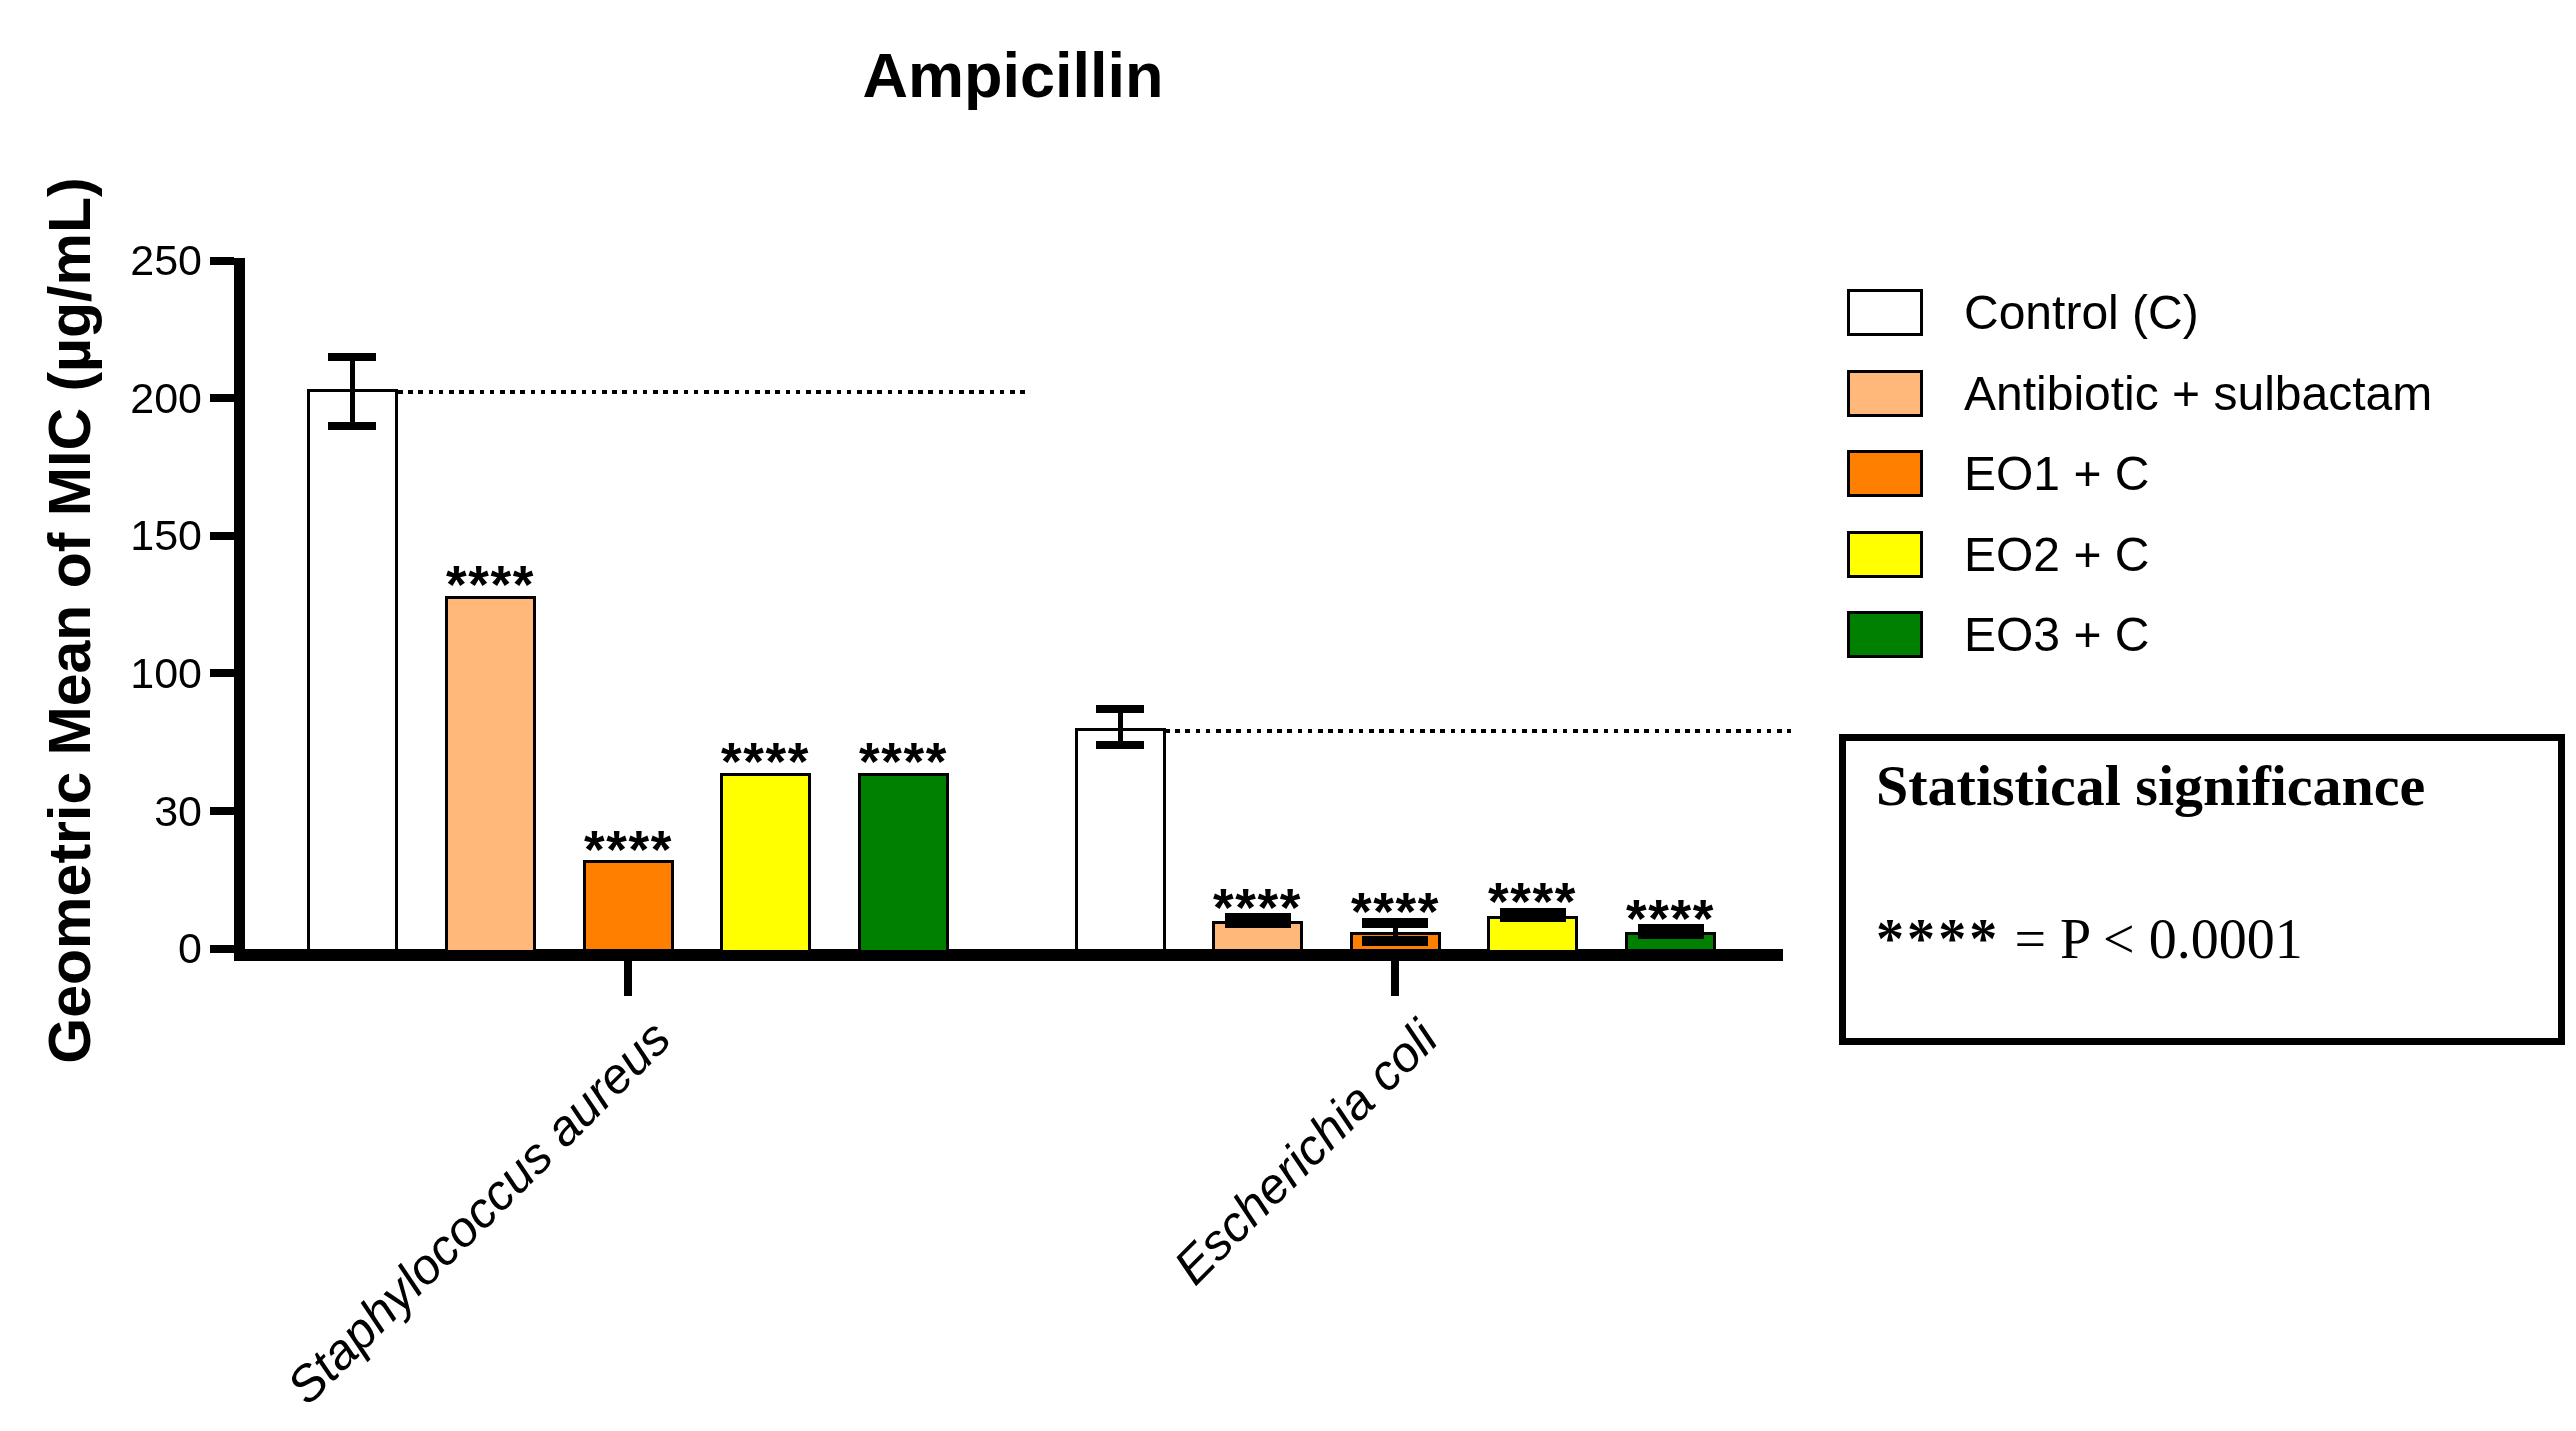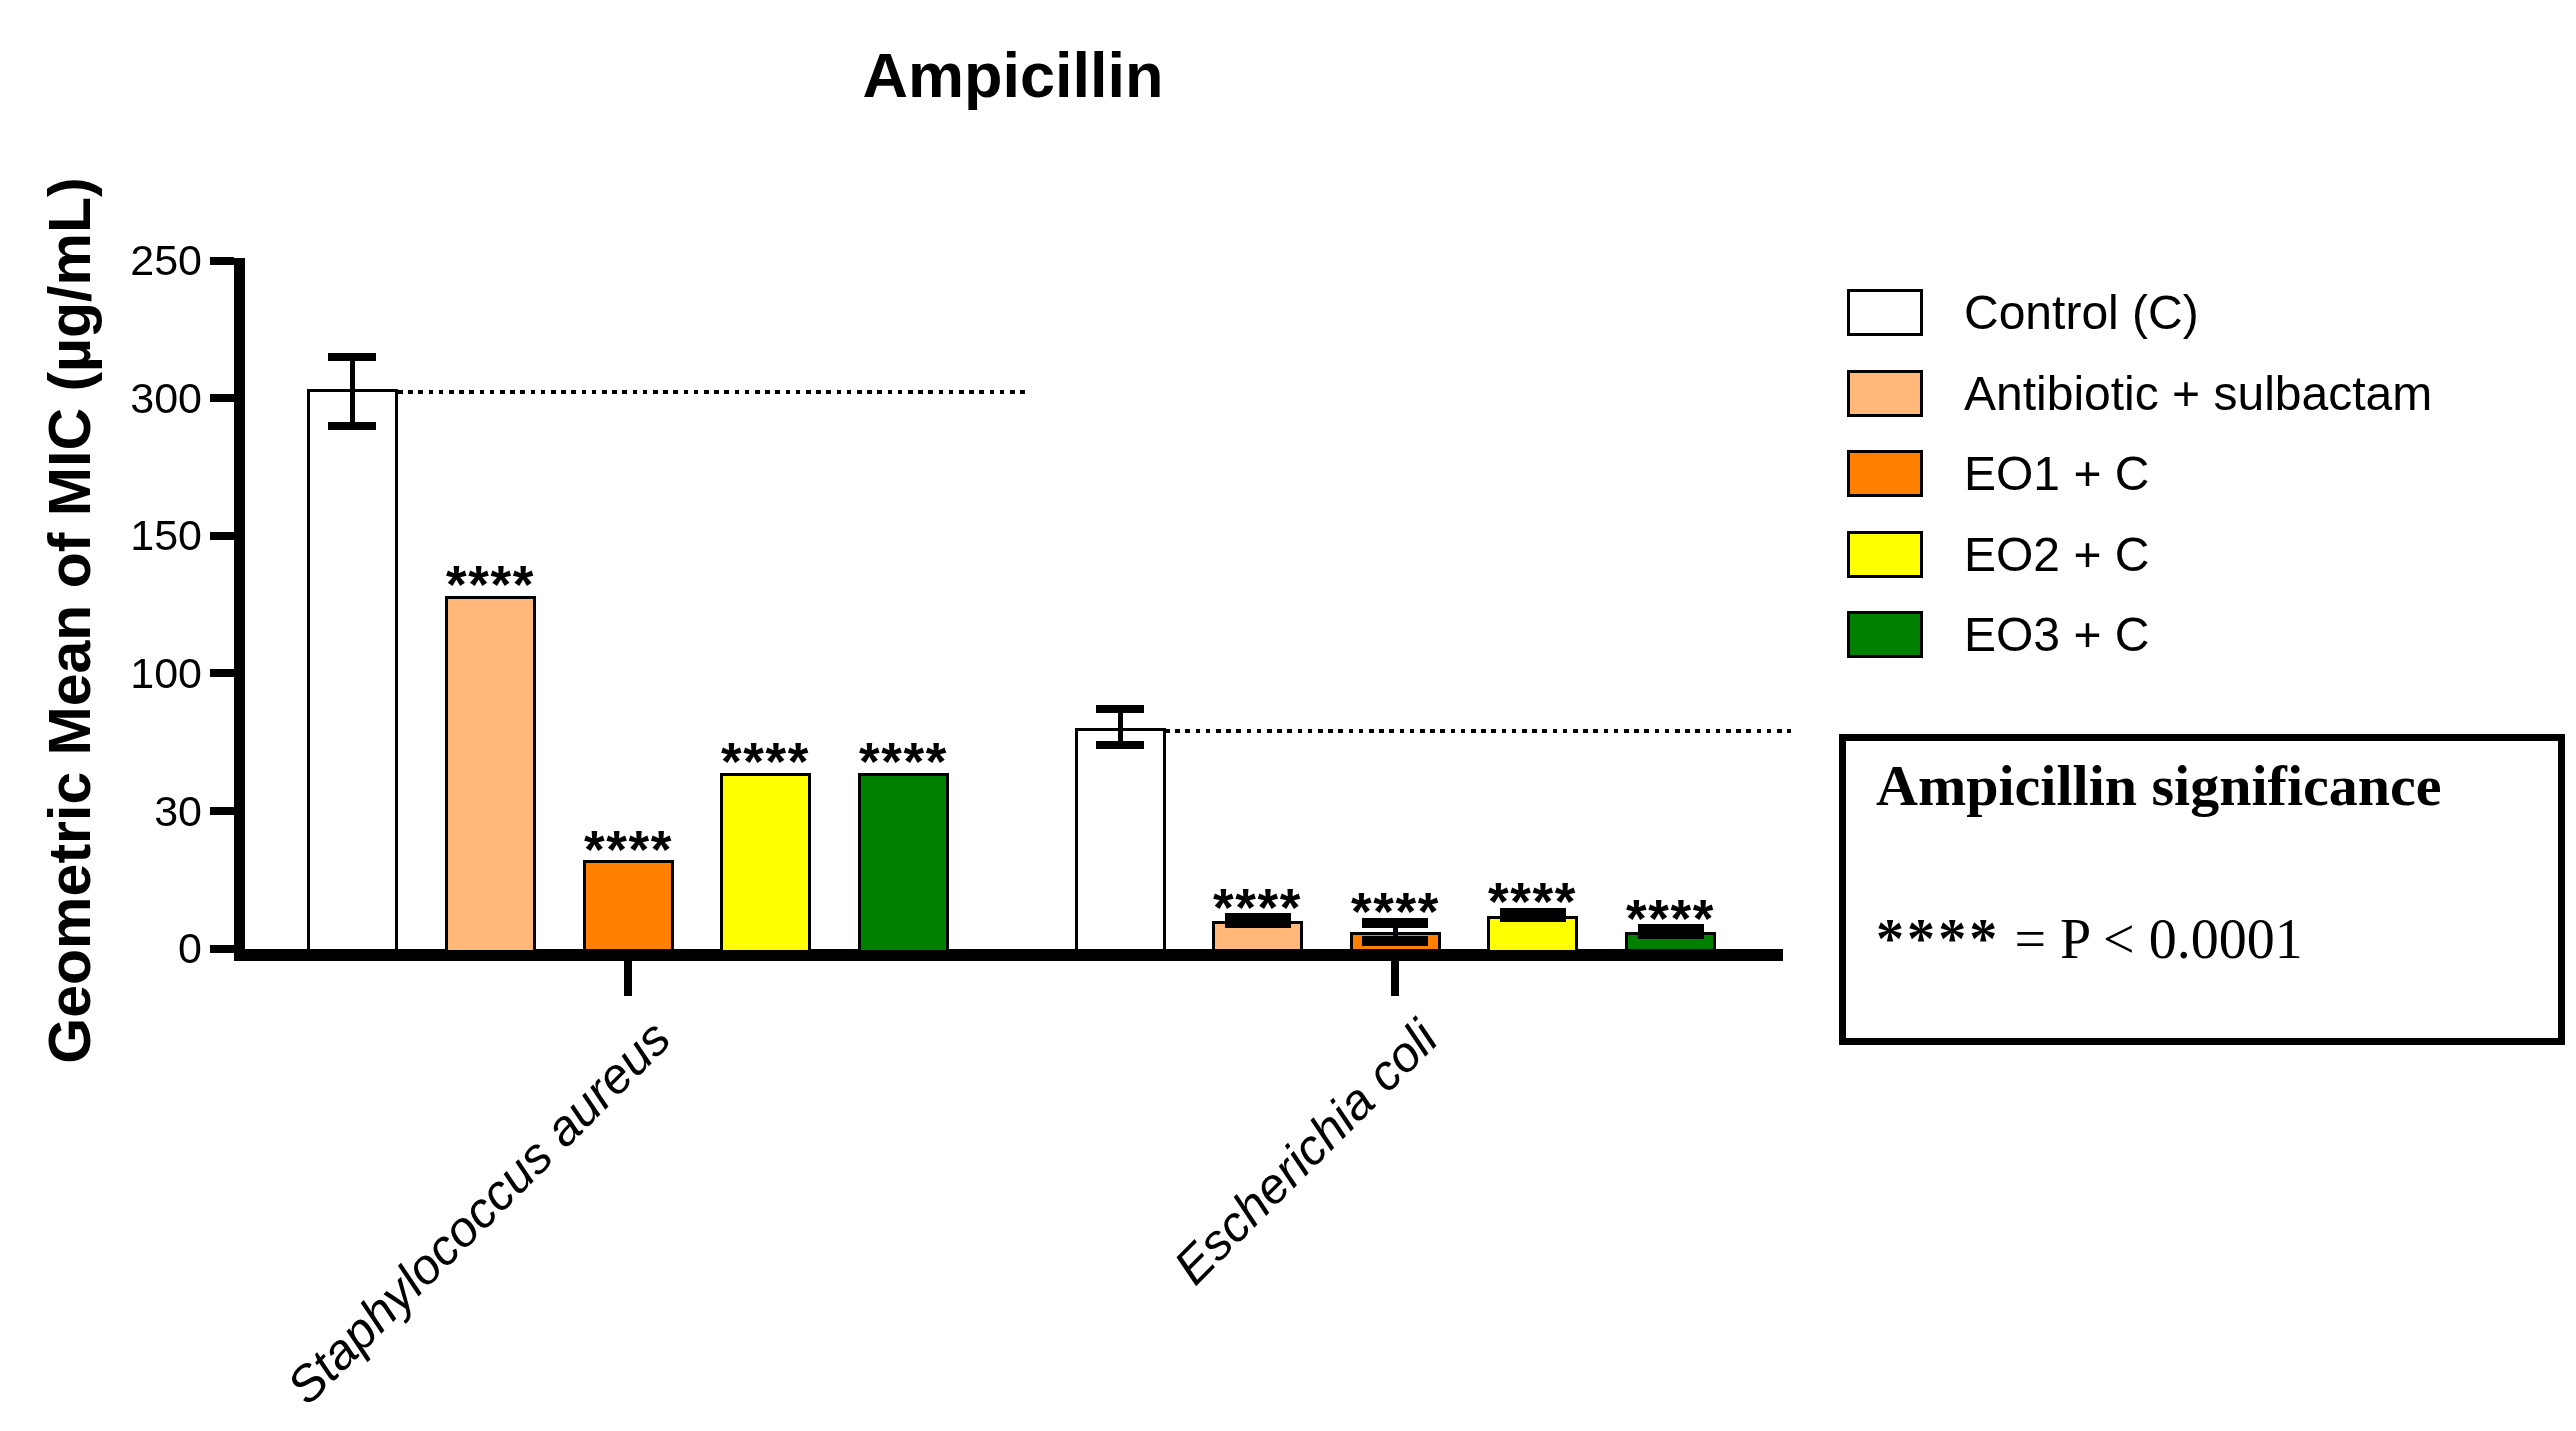--- a/index.html
+++ b/index.html
@@ -43,21 +43,21 @@
   <div id="yticks">
       <div class="ytick" style="top: 945px;"></div>
       <div class="yticklabel" style="top: 917px;">0</div>
       <div class="ytick" style="top: 807px;"></div>
       <div class="yticklabel" style="top: 780px;">30</div>
       <div class="ytick" style="top: 669px;"></div>
       <div class="yticklabel" style="top: 642px;">100</div>
       <div class="ytick" style="top: 532px;"></div>
       <div class="yticklabel" style="top: 504px;">150</div>
       <div class="ytick" style="top: 394px;"></div>
-      <div class="yticklabel" style="top: 367px;">300</div>
+      <div class="yticklabel" style="top: 367px;">200</div>
       <div class="ytick" style="top: 257px;"></div>
       <div class="yticklabel" style="top: 229px;">250</div>
     </div>
   <div id="plot">
       <div class="bar" style="left: 307px; top: 389px; width: 91px; height: 563px; background: rgb(255, 255, 255);"></div>
       <div class="err" style="left: 350px; top: 357px; width: 4.7px; height: 69px;"></div>
       <div class="err" style="left: 328px; top: 353px; width: 48px; height: 7.8px;"></div>
       <div class="err" style="left: 328px; top: 422px; width: 48px; height: 7.8px;"></div>
       <div class="bar" style="left: 1075px; top: 728px; width: 91px; height: 224px; background: rgb(255, 255, 255);"></div>
       <div class="err" style="left: 1118px; top: 709px; width: 4.7px; height: 36px;"></div>
@@ -116,17 +116,17 @@
       <div class="legend-item" style="top: 514px;">
         <div class="lg-sw" style="background: rgb(255, 255, 0);"></div>
         <div class="lg-lb">EO2 + C</div>
       </div>
       <div class="legend-item" style="top: 594px;">
         <div class="lg-sw" style="background: rgb(0, 128, 0);"></div>
         <div class="lg-lb">EO3 + C</div>
       </div>
     </div>
   <div class="statbox">
-    <div class="statbox-title">Ampicillin significance</div>
+    <div class="statbox-title">Statistical significance</div>
     <div class="statline"><span class="stars">****</span><span> = P &lt; 0.0001</span></div>
   </div>
 </div>
 
 
 </body></html>

